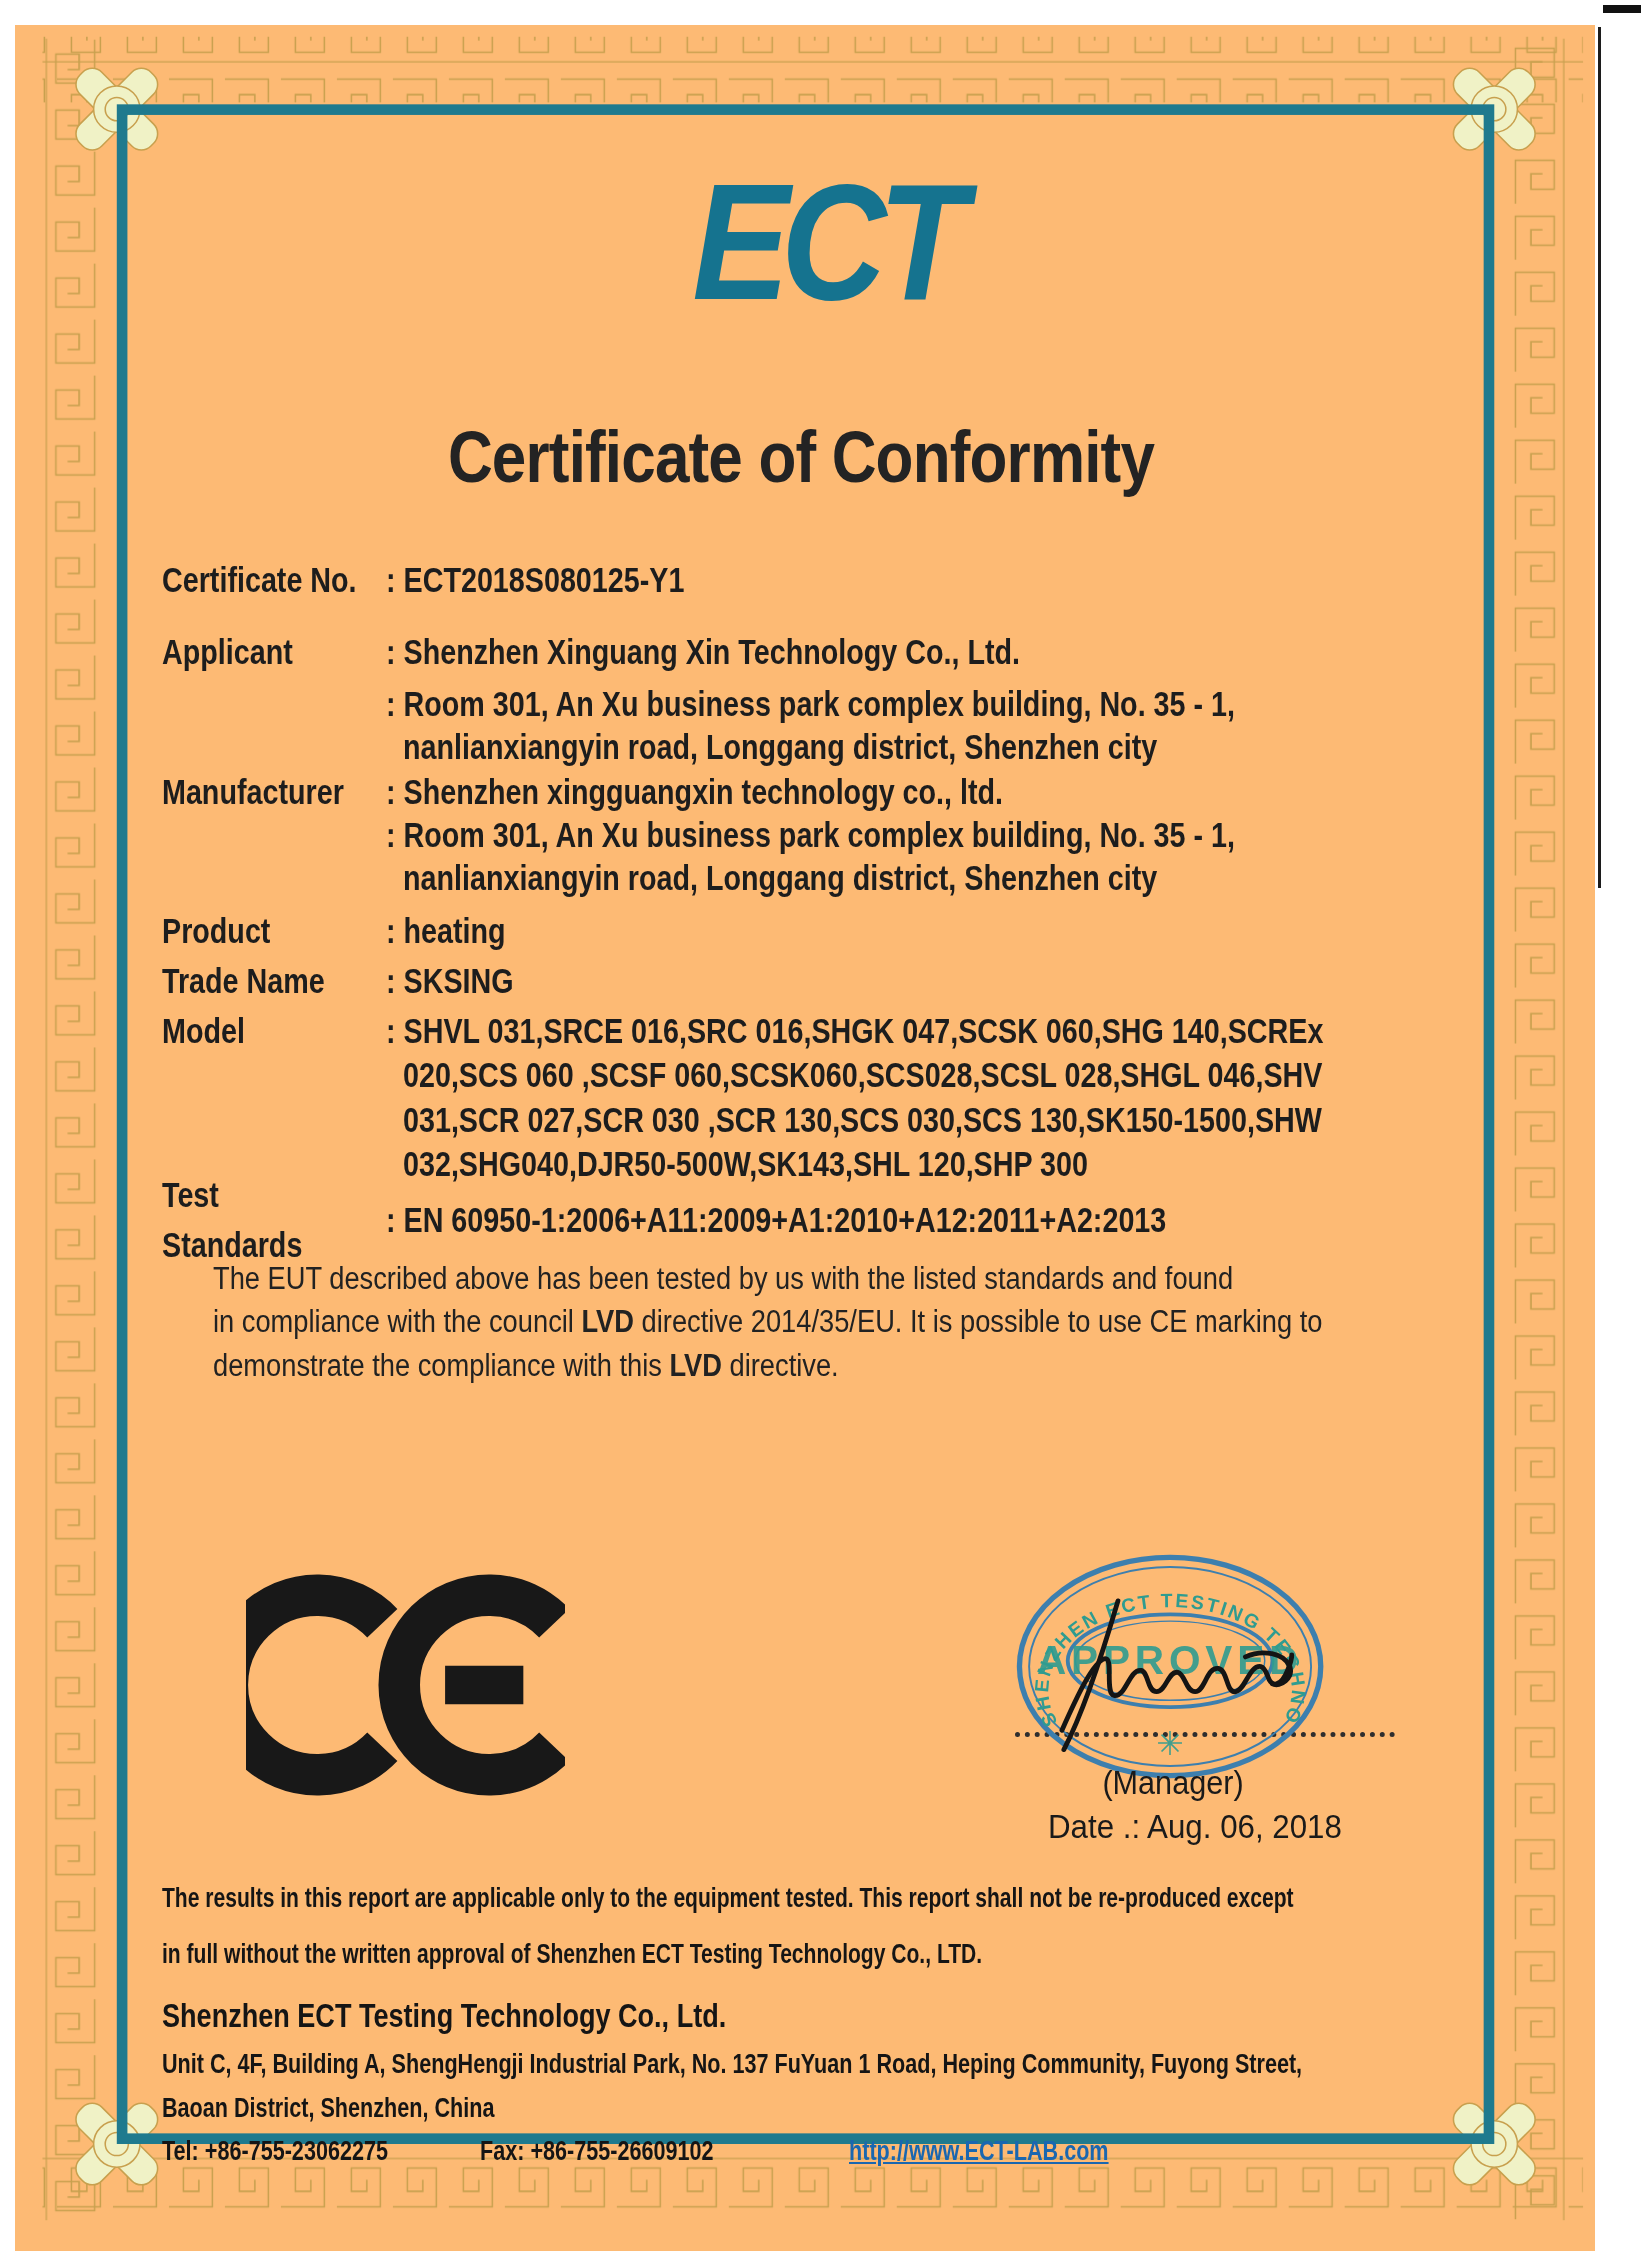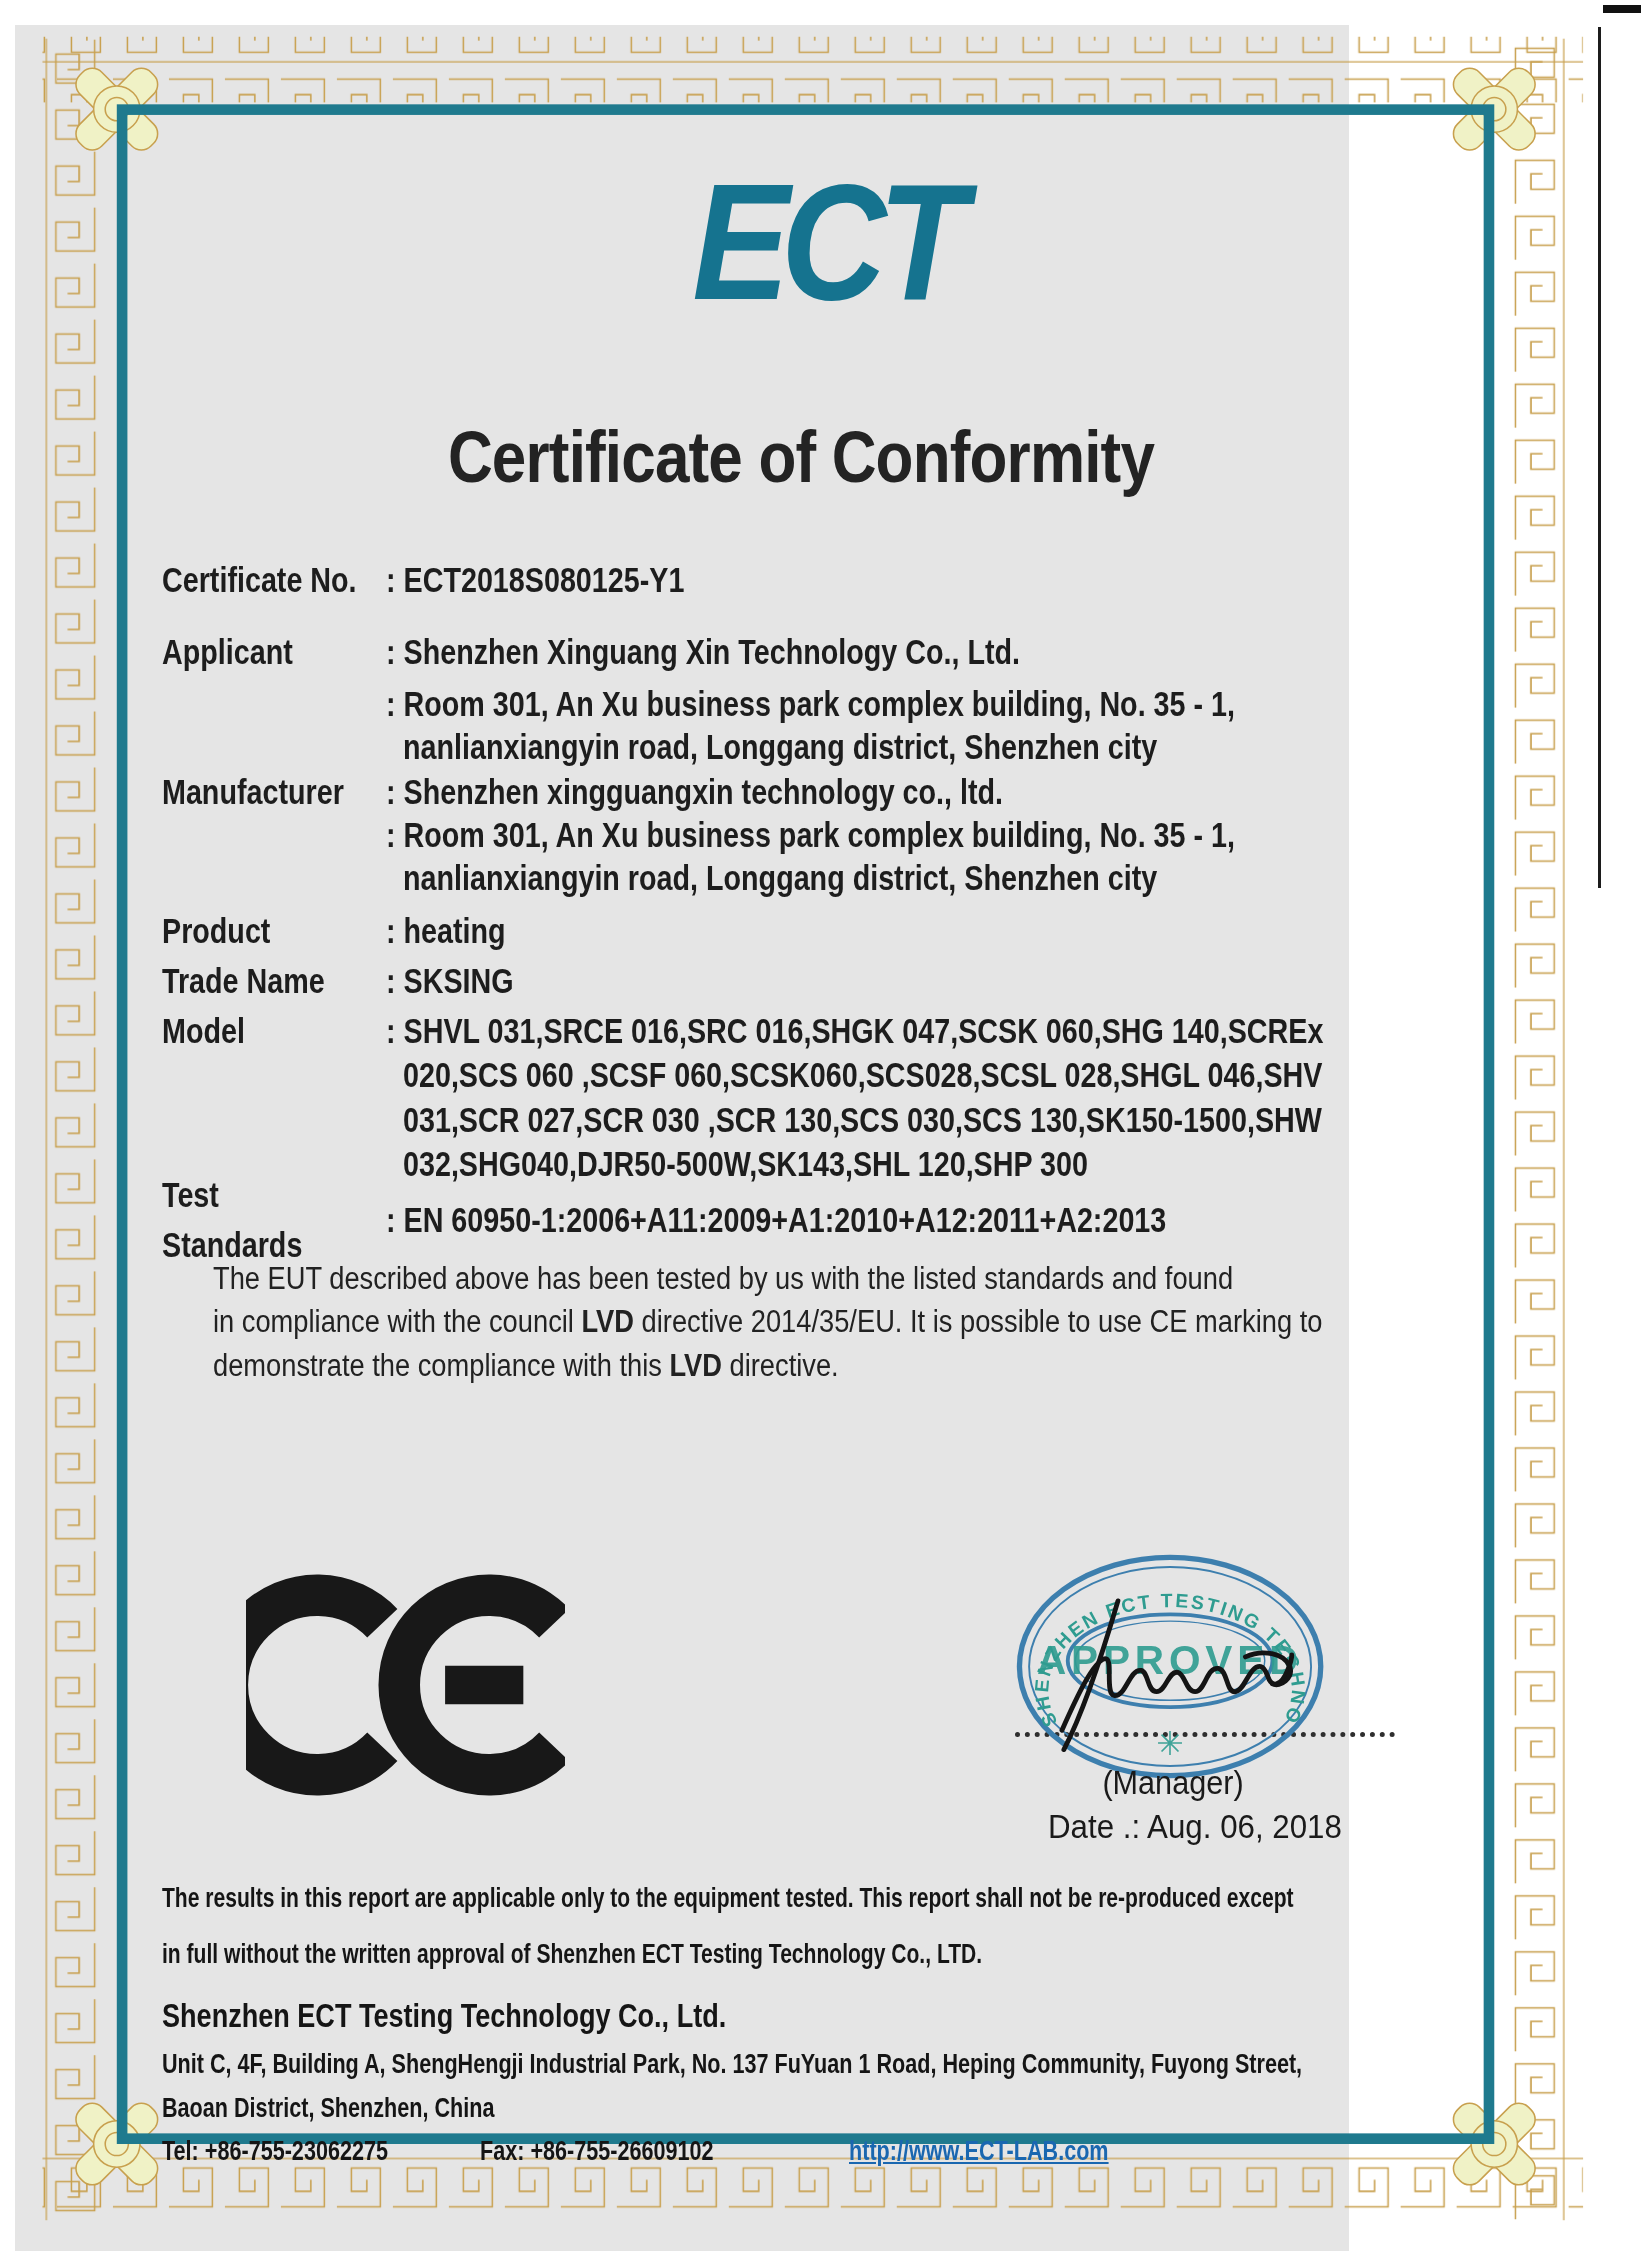--- a/index.html
+++ b/index.html
@@ -1,17 +1,17 @@
 <!DOCTYPE html>
 <html><head>
 <meta charset="utf-8">
 <style>
   html,body{margin:0;padding:0;background:#ffffff;width:1641px;height:2257px;position:relative;
             font-family:"Liberation Sans", sans-serif;}
-  #page{position:absolute;left:15.4px;top:25px;width:1334px;height:2226px;background:#e5e5e5;}
+  #page{position:absolute;left:15.4px;top:25px;width:1580px;height:2226px;background:#fdba74;}
   .t{position:absolute;white-space:nowrap;color:#1d1d1d;}
   .cx82{transform:scaleX(.82);transform-origin:0 50%;}
   .cx80{transform:scaleX(.80);transform-origin:0 50%;}
   .cx78{transform:scaleX(.78);transform-origin:0 50%;}
   .cx88{transform:scaleX(.88);transform-origin:0 50%;}
   .field{font-size:35px;font-weight:bold;line-height:44px;}
   .statement{font-size:31px;font-weight:normal;color:#222;}
   .statement b{font-weight:bold;}
   .disc{font-size:27px;font-weight:bold;color:#151515;}
   .addr{font-size:27px;font-weight:bold;color:#151515;}

